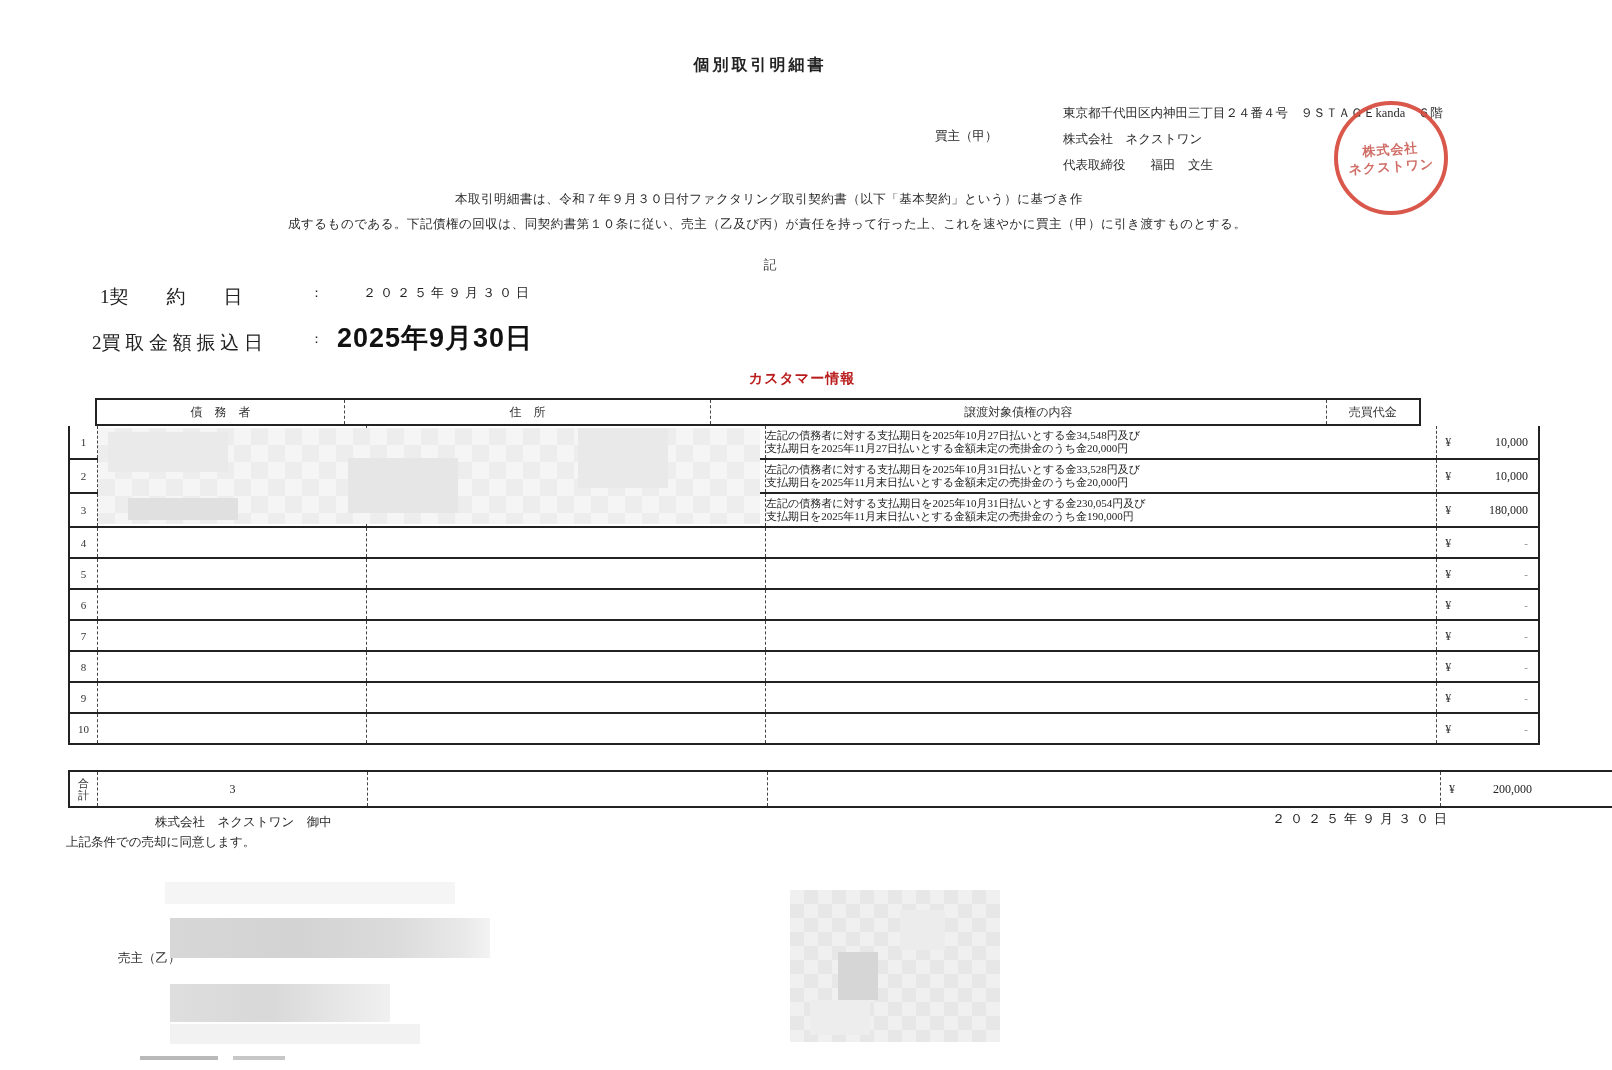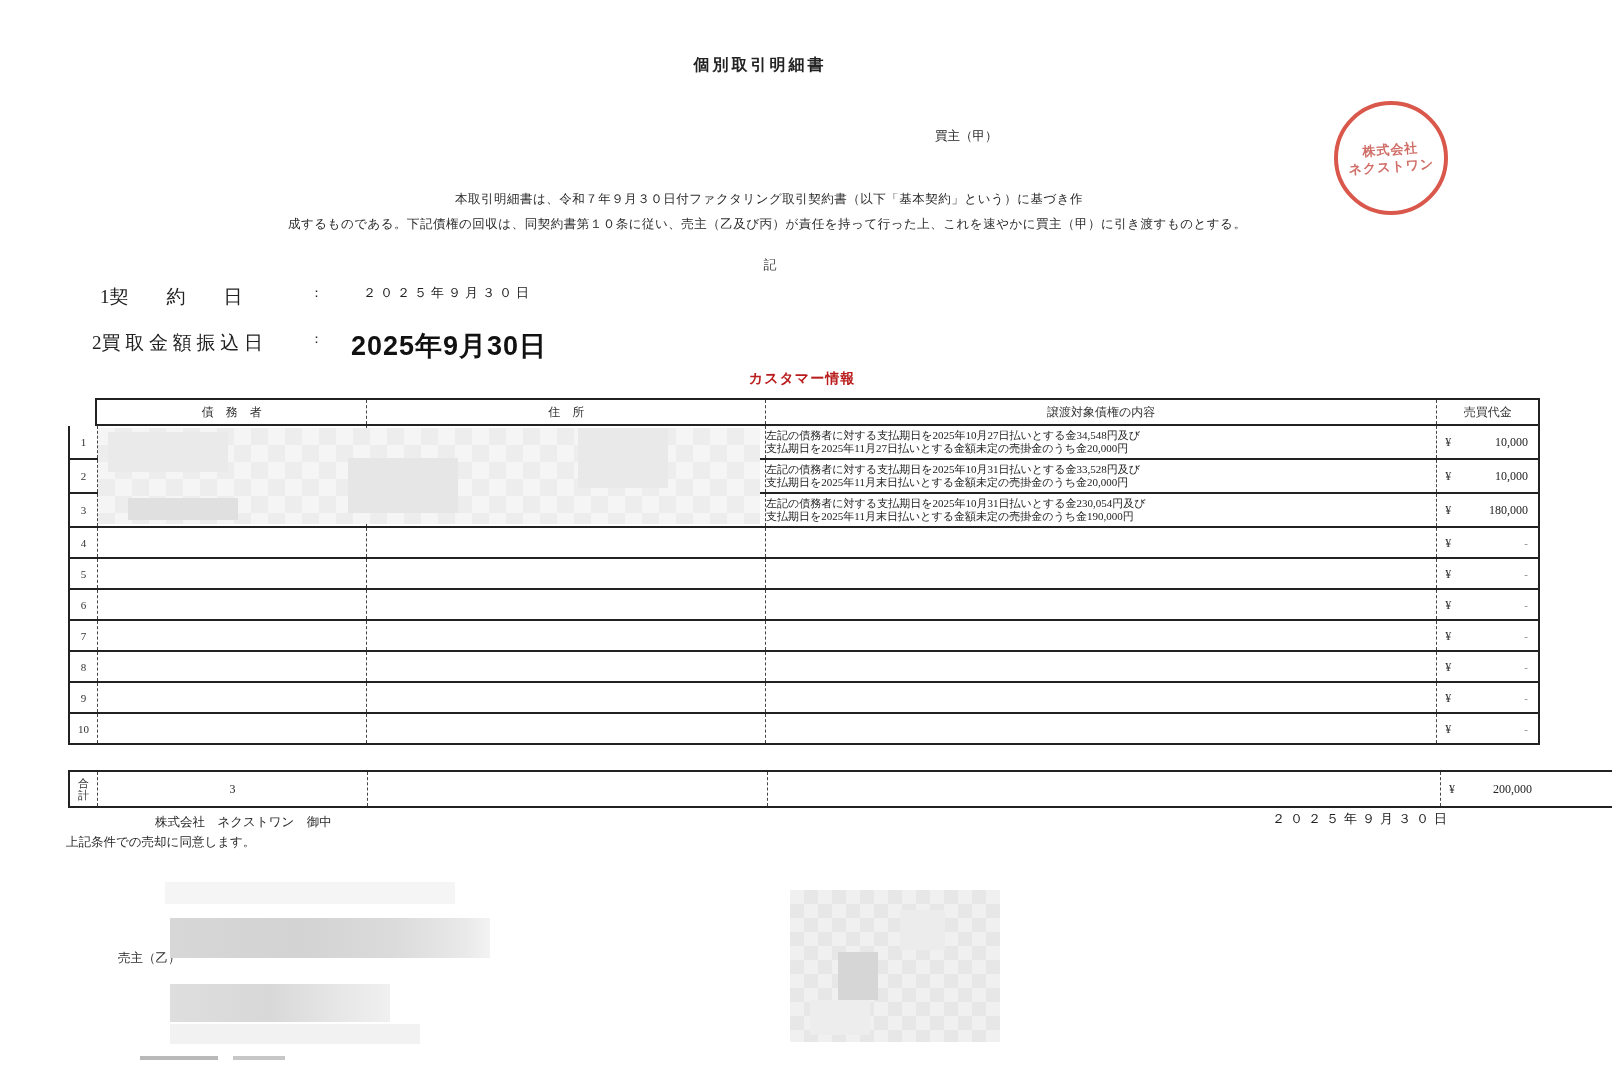--- a/index.html
+++ b/index.html
@@ -26,21 +26,21 @@
 
   .term-label { font-size:19px; color:#222; }
   .term-colon { font-size:13px; color:#222; }
   .term-value { font-size:13px; letter-spacing:4px; color:#222; }
   .term-value-big { font-family:"Liberation Sans","DejaVu Sans",sans-serif; font-weight:700;
     font-size:27px; letter-spacing:1px; color:#111; }
 
   .tbl-title { text-align:center; font-size:14px; font-weight:bold; letter-spacing:1px; color:#b91c1c;margin-left:24px; }
 
   
-  .thead { position:absolute; left:95px; top:398px; width:1445px; height:28px; display:flex;
+  .thead { position:absolute; left:95px; top:398px; width:1326px; height:28px; display:flex;
     border:2px solid #222; background:#fff;justify-content:space-between; }
   .thead .cell { display:flex; align-items:center; justify-content:center; font-size:12px; color:#333; }
   .vsep { border-left:1px dashed #444; }
   .c-deb { width:270px; } .c-addr { width:400px; } .c-cont { width:673px; } .c-price { width:102px; }
 
   .trow { position:absolute; left:68px; width:1472px; display:flex;
     border-left:2px solid #222; border-right:2px solid #222; border-bottom:2px solid #222; background:#fff; }
   .c-no { width:27px; display:flex; align-items:center; justify-content:center; font-size:11px; color:#333; }
   .c-deb2 { width:270px; } .c-addr2 { width:400px; }
   .c-cont2 { width:673px; display:flex; flex-direction:column; align-items:flex-start; justify-content:center;
@@ -78,39 +78,44 @@
   .patch { position:absolute; }
 </style>
 </head>
 <body>
 
 <div class="page">
 
   <div class="abs doc-title" style="left:600px; top:55px; width:320px;">個別取引明細書</div>
 
   <div class="abs small" style="left:935px; top:128px;">買主（甲）</div>
+  <div class="abs right-block" style="left:1063px; top:105px;">
+    <div>東京都千代田区内神田三丁目２４番４号　９ＳＴＡＧＥkanda　６階</div>
+    <div>株式会社　ネクストワン</div>
+    <div>代表取締役　　福田　文生</div>
+  </div>
 
   <div class="abs seal" style="left:1334px; top:101px;">
     <div class="seal-text">
       <span style="display:block;">株式会社</span>
       <span style="display:block;">ネクストワン</span>
     </div>
   </div>
 
   <div class="abs preamble" style="left:455px; top:191px;">本取引明細書は、令和７年９月３０日付ファクタリング取引契約書（以下「基本契約」という）に基づき作</div>
   <div class="abs preamble" style="left:288px; top:216px;">成するものである。下記債権の回収は、同契約書第１０条に従い、売主（乙及び丙）が責任を持って行った上、これを速やかに買主（甲）に引き渡すものとする。</div>
   <div class="abs ki" style="left:0; top:256px; width:1540px;">記</div>
 
   <div class="abs term-label" style="left:100px; top:284px;">1契　　約　　日</div>
   <div class="abs term-colon" style="left:310px; top:284px;">：</div>
   <div class="abs term-value" style="left:363px; top:284px;">２０２５年９月３０日</div>
 
   <div class="abs term-label" style="left:92px; top:330px;">2買 取 金 額 振 込 日</div>
   <div class="abs term-colon" style="left:310px; top:330px;">：</div>
-  <div class="abs term-value-big" style="left:337px; top:328px;margin-left:14px;">2025年9月30日</div>
+  <div class="abs term-value-big" style="left:337px; top:320px;">2025年9月30日</div>
 
   <div class="abs tbl-title" style="left:0; top:370px; width:1556px;">カスタマー情報</div>
 
   <div class="thead">
     <div class="cell c-deb">債　務　者</div>
     <div class="cell c-addr vsep">住　所</div>
     <div class="cell c-cont vsep">譲渡対象債権の内容</div>
     <div class="cell c-price vsep">売買代金</div>
   </div>
 

